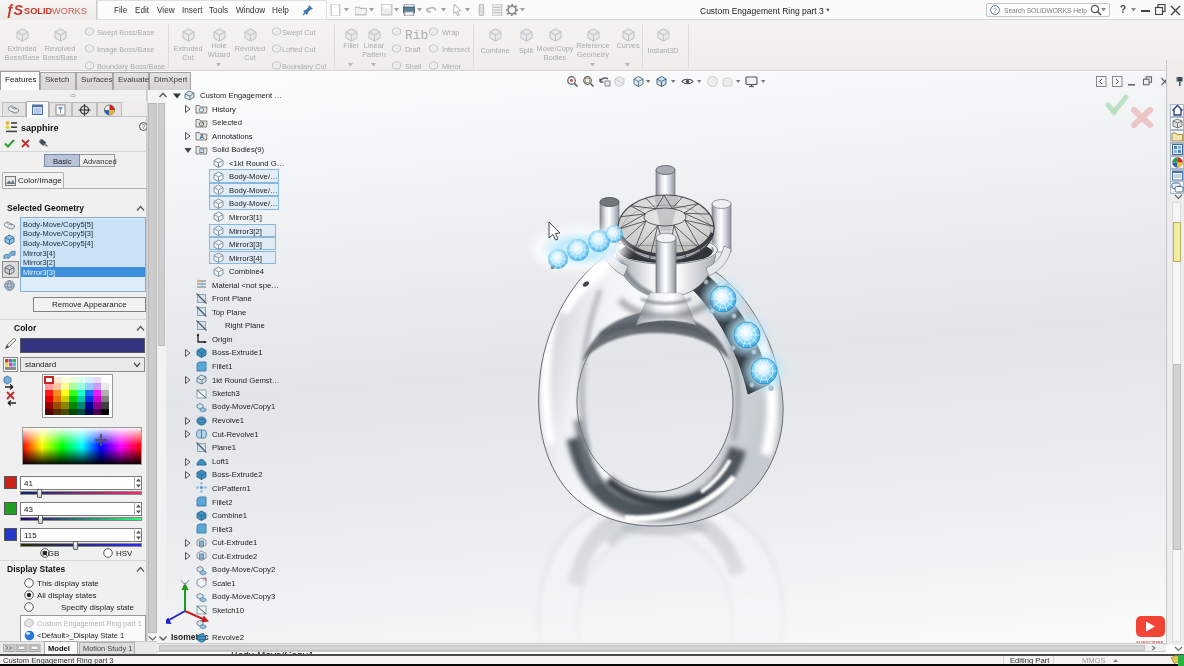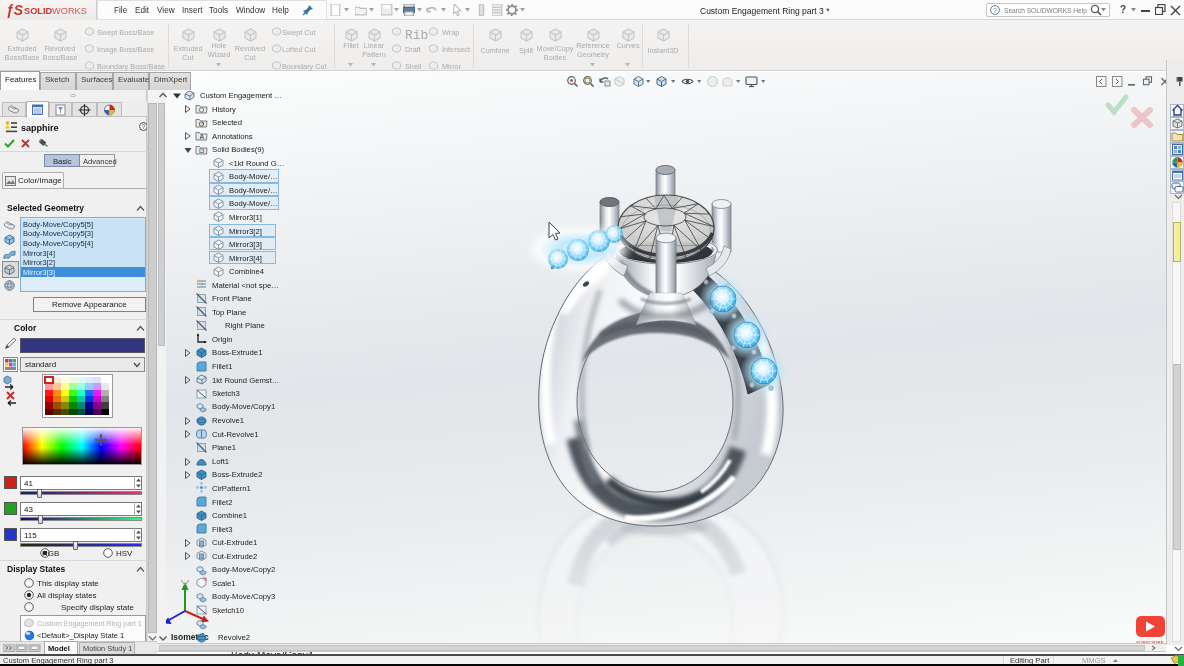--- a/index.html
+++ b/index.html
@@ -869,21 +869,21 @@
 <div class="t" style="left:212px;top:605.9px;font-size:7.7px;color:#1a1a1a;">Sketch10</div>
 <svg class="a" style="left:195px;top:616.95px" width="13" height="13" viewBox="0 0 13 13">
     <path d="M2 5 L5 3.5 L8 5 L8 7.5 L5 9 L2 7.5 Z" fill="#d8e4ee" stroke="#5a7288" stroke-width="0.8"></path>
     <path d="M5 9 L8 7.5 L11 9 L11 10.5 L8 12 L5 10.5 Z" fill="#9ac4e0" stroke="#4a80a8" stroke-width="0.8"></path>
   </svg>
 <div class="t" style="left:212px;top:650px;font-size:10px;color:#1a1a1a;margin-left:19px;">Body-Move/Copy4</div>
 <svg class="a" style="left:195px;top:630.5px" width="13" height="13" viewBox="0 0 13 13">
     <ellipse cx="6.5" cy="7" rx="4.5" ry="4" fill="#4a98c8" stroke="#2a6a94"></ellipse>
     <ellipse cx="6.5" cy="7" rx="4.5" ry="1.6" fill="none" stroke="#2a6a94"></ellipse>
   </svg>
-<div class="t" style="left:212px;top:633.0px;font-size:7.7px;color:#1a1a1a;margin-left:6px;">Revolve2</div>
+<div class="t" style="left:212px;top:633.0px;font-size:7.7px;color:#1a1a1a;">Revolve2</div>
 <svg class="a" style="left:158px;top:634px" width="10" height="9" viewBox="0 0 10 9">
     <path d="M1.5 2.5 L5 6 L8.5 2.5" stroke="#555" stroke-width="1.3" fill="none"></path>
   </svg>
 <div class="a" style="left:0px;top:90px;width:147px;height:553px;background:#f0f0f0;border-right:1px solid #c9c9c9;"></div>
 <div class="a" style="left:70px;top:94px;width:6px;height:3px;border:1px solid #b5b5b5;border-radius:2px;"></div>
 <div class="a" style="left:0px;top:101px;width:147px;height:16px;background:#eeedec;border-bottom:1px solid #c5c5c5;"></div>
 <div class="a" style="left:2px;top:102px;width:24px;height:15px;background:#e4e3e2;border:1px solid #bdbdbd;"></div>
 <svg class="a" style="left:7px;top:103px;z-index:4" width="13" height="14" viewBox="0 0 13 14">
     <path d="M1.5 5 C3 2.5 5 2.5 6.5 4 L11.5 6.5 C12 8.5 10 10.5 8 10 L3.5 8 C1.5 7.5 1 6 1.5 5 Z" fill="#e2e8ec" stroke="#6a7a88" stroke-width="0.9"></path>
     <path d="M4 4 C5.5 5.5 7.5 6 9 5.5" fill="none" stroke="#6a7a88" stroke-width="0.8"></path>

